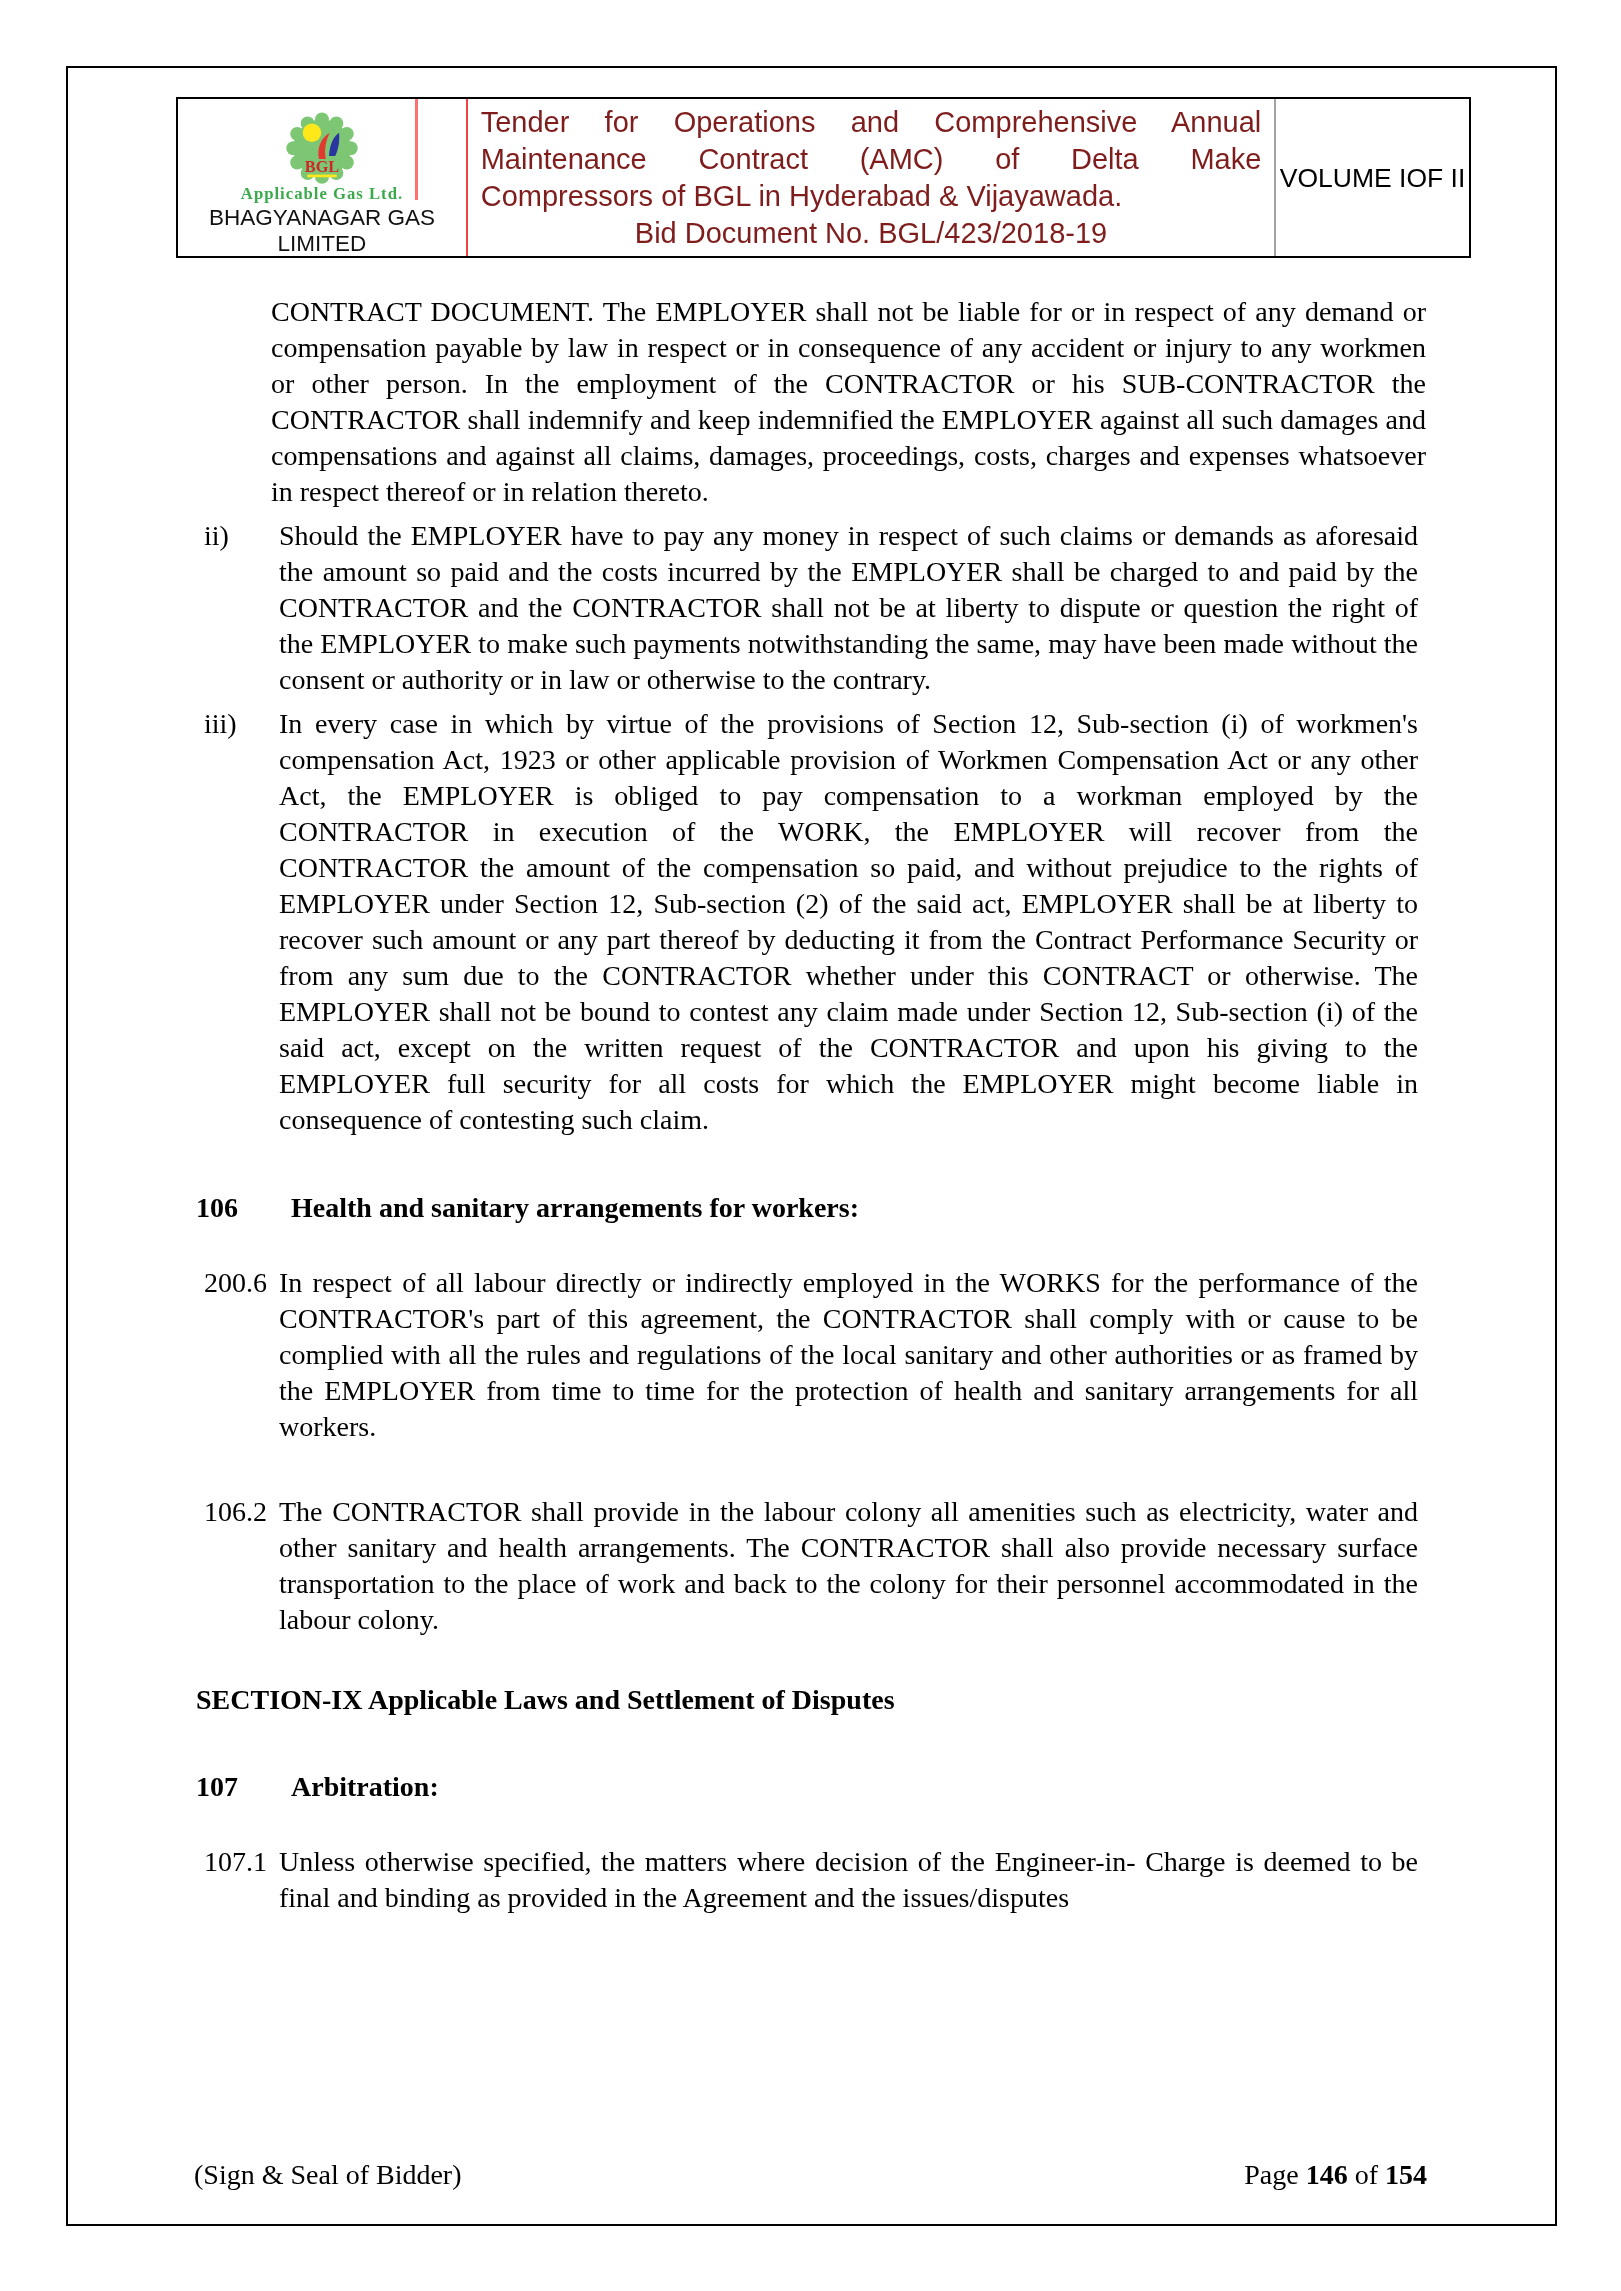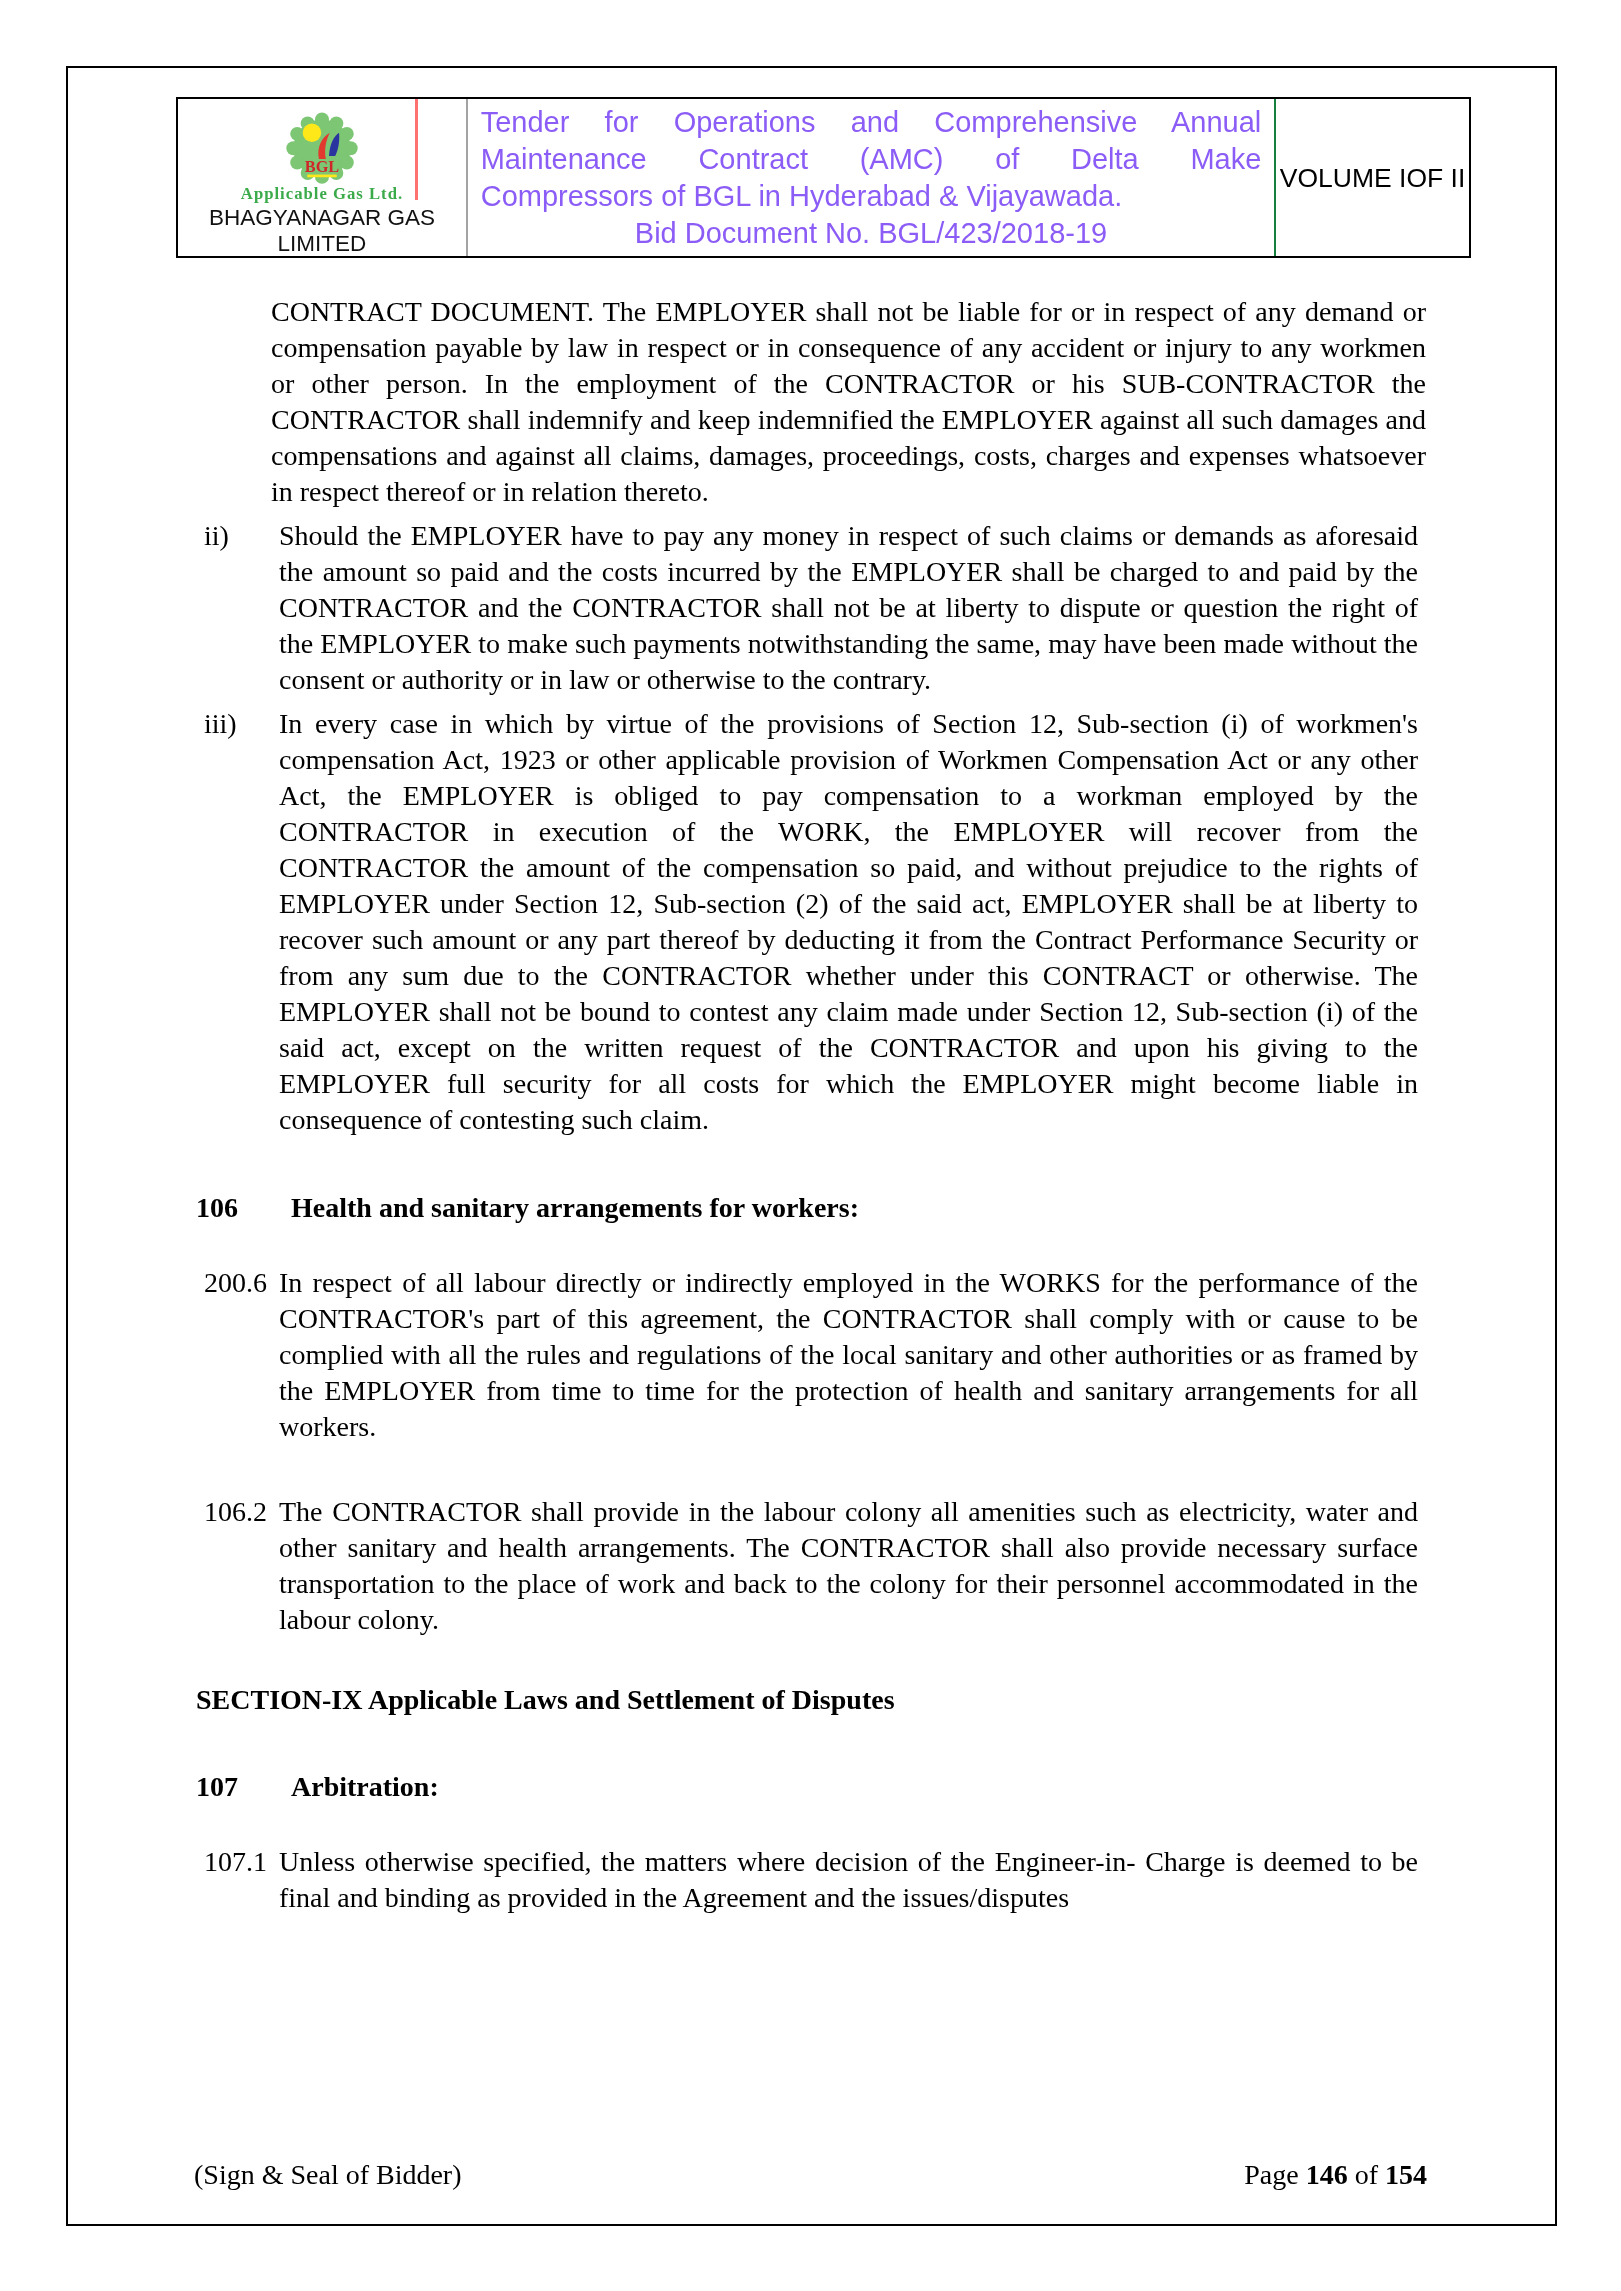--- a/index.html
+++ b/index.html
@@ -12,39 +12,39 @@
   .sheet-border{
     position:absolute;left:66px;top:66px;width:1491px;height:2160px;
     border:2.9px solid #000;box-sizing:border-box;background:#fff;
   }
   
   .header-table{
     position:absolute;left:176px;top:97px;width:1295px;height:161px;
     display:flex;border:2px solid #000;box-sizing:border-box;background:#fff;
   }
   .logo-cell{
-    width:290px;flex:0 0 auto;border-right:2px solid #a3a3a3;box-sizing:border-box;
+    width:290px;flex:0 0 auto;border-right:2px solid #ef4444;box-sizing:border-box;
     position:relative;display:flex;flex-direction:column;align-items:center;
     padding-top:12px;overflow:hidden;
   }
   .red-rule{
     position:absolute;left:237px;top:0;width:2.9px;height:101px;background:#ff7070;
   }
   .logo-tagline{
     font-family:"Liberation Serif", serif;font-weight:bold;
     font-size:16.7px;line-height:17.6px;color:#3aaa4a;letter-spacing:1px;
   }
   .company-name{
     font-family:"Liberation Sans", sans-serif;font-size:22.5px;line-height:25.5px;
     text-align:center;color:#111;margin-top:2px;
   }
   .title-cell{
-    flex:1 1 auto;border-right:2px solid #15803d;box-sizing:border-box;
+    flex:1 1 auto;border-right:2px solid #a3a3a3;box-sizing:border-box;
     padding:4.9px 12.7px 0 12.7px;
-    font-family:"Liberation Sans", sans-serif;font-size:29px;line-height:37px;color:#8b5cf6;
+    font-family:"Liberation Sans", sans-serif;font-size:29px;line-height:37px;color:#7f1d1d;
   }
   .t-just{text-align:justify;text-align-last:justify;}
   .t-left{text-align:left;}
   .t-center{text-align:center;}
   .volume-cell{
     width:193px;flex:0 0 auto;display:flex;flex-direction:row;
     justify-content:center;align-items:center;
     font-family:"Liberation Sans", sans-serif;font-size:26.5px;line-height:32px;color:#000;
   }
   

